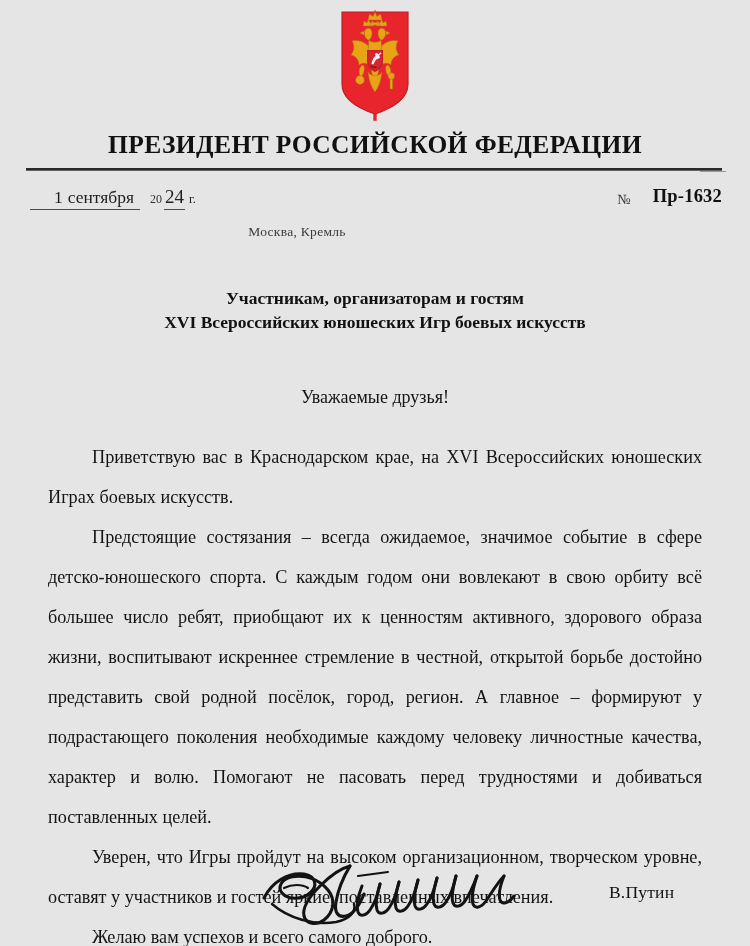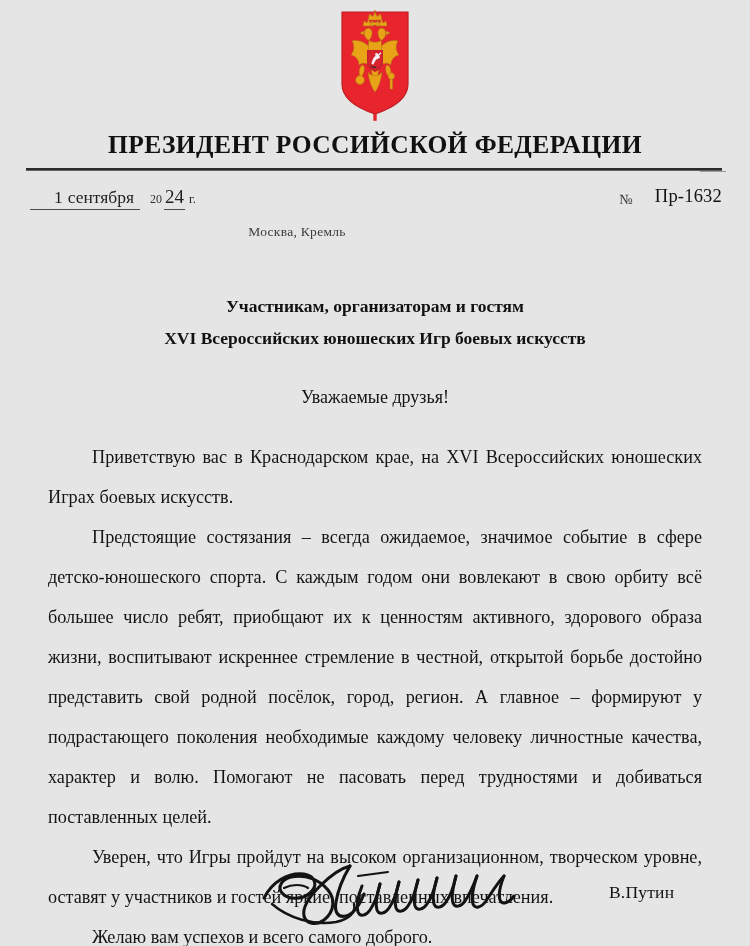--- a/index.html
+++ b/index.html
@@ -114,21 +114,21 @@
   }
   .num-sign {
     font-size: 14px;
     color: #3a3a3a;
     margin-right: 22px;
     position: relative;
     top: 2px;
   }
   .num-value {
     font-size: 18.5px;
-    font-weight: normal;
+    font-weight: bold;
     color: #111;
     letter-spacing: 0.2px;
   }
 
   
   .place {
     position: absolute;
     top: 224px;
     left: 0;
     width: 594px;
@@ -143,21 +143,21 @@
     position: absolute;
     top: 286px;
     left: 0;
     width: 750px;
     text-align: center;
     font-size: 17.5px;
     font-weight: bold;
     line-height: 24px;
     color: #111;
   }
-  .addressee div { white-space: nowrap; margin-top: 8px; }
+  .addressee div { white-space: nowrap; }
 
   
   .salutation {
     position: absolute;
     top: 387px;
     left: 0;
     width: 750px;
     text-align: center;
     font-size: 18px;
     color: #151515;

